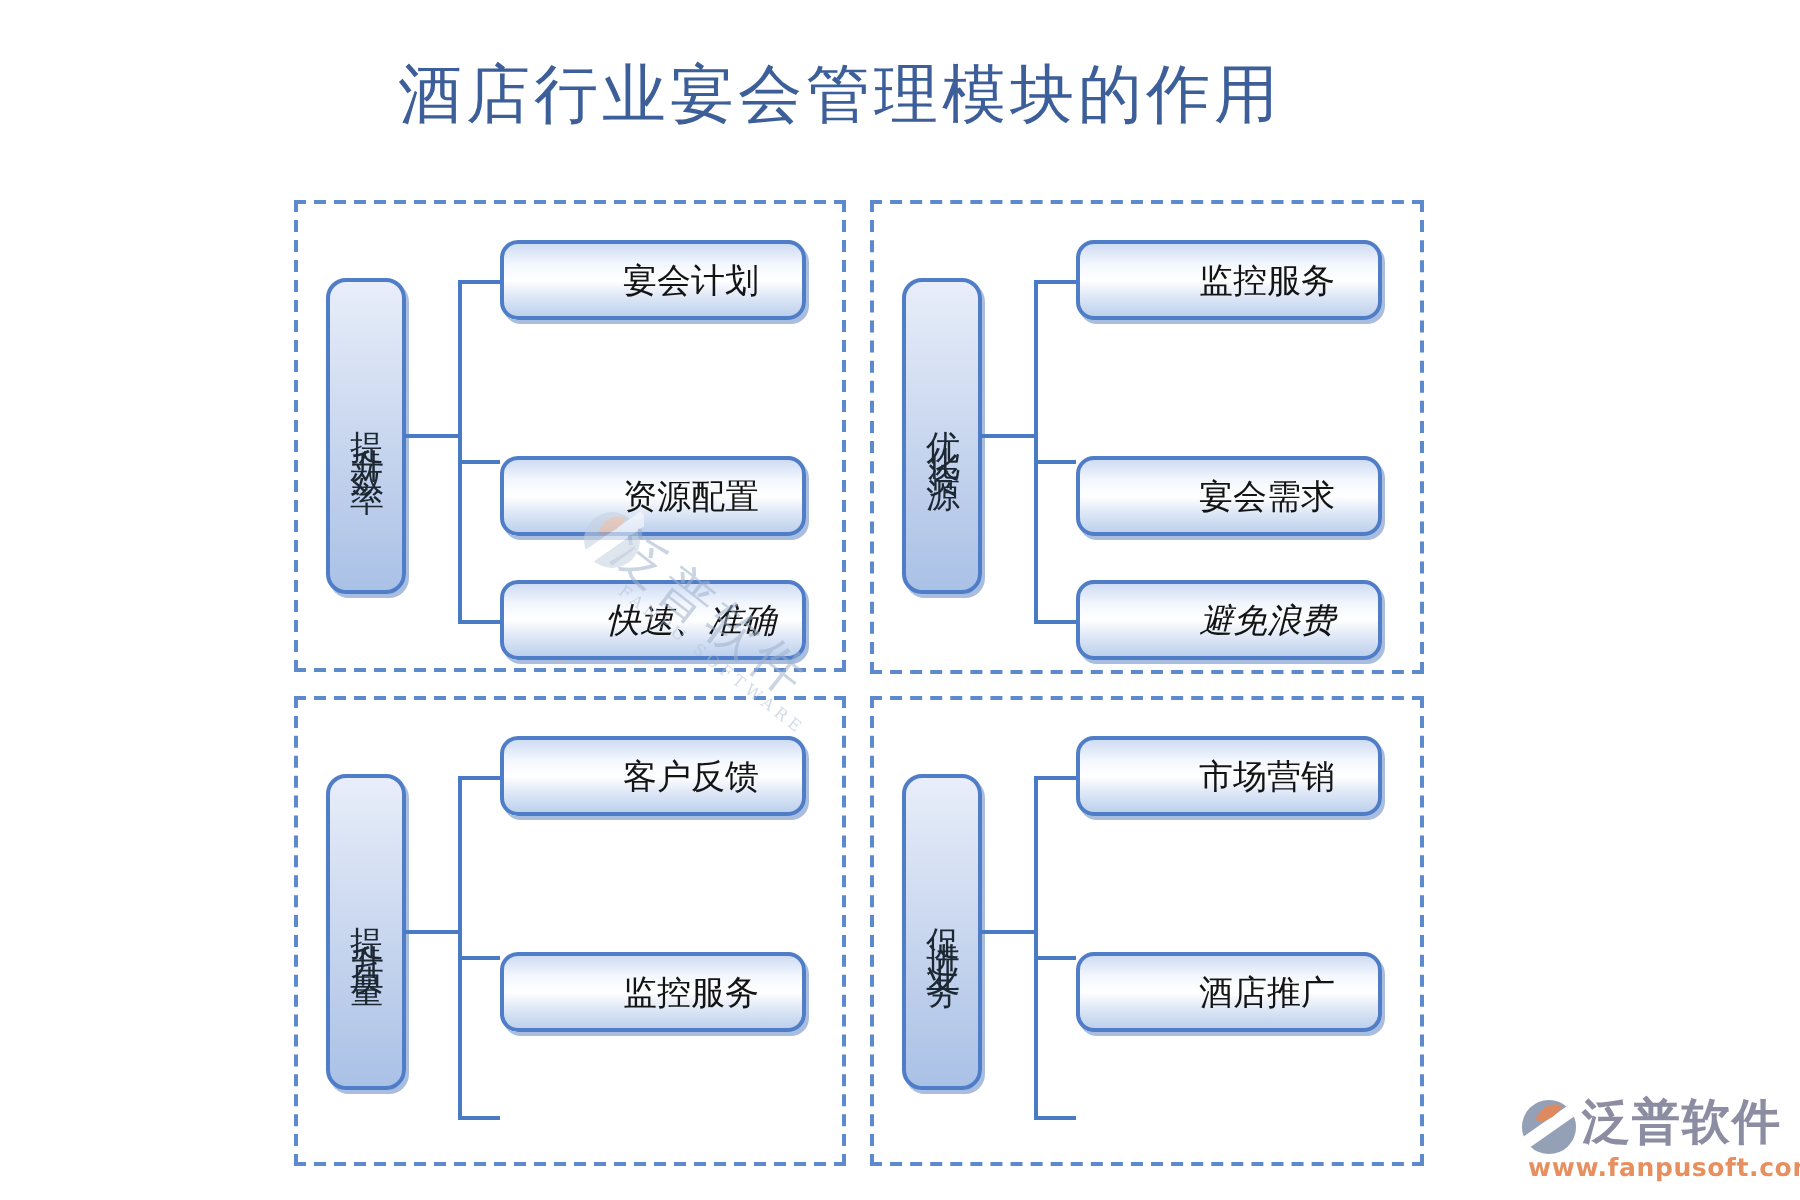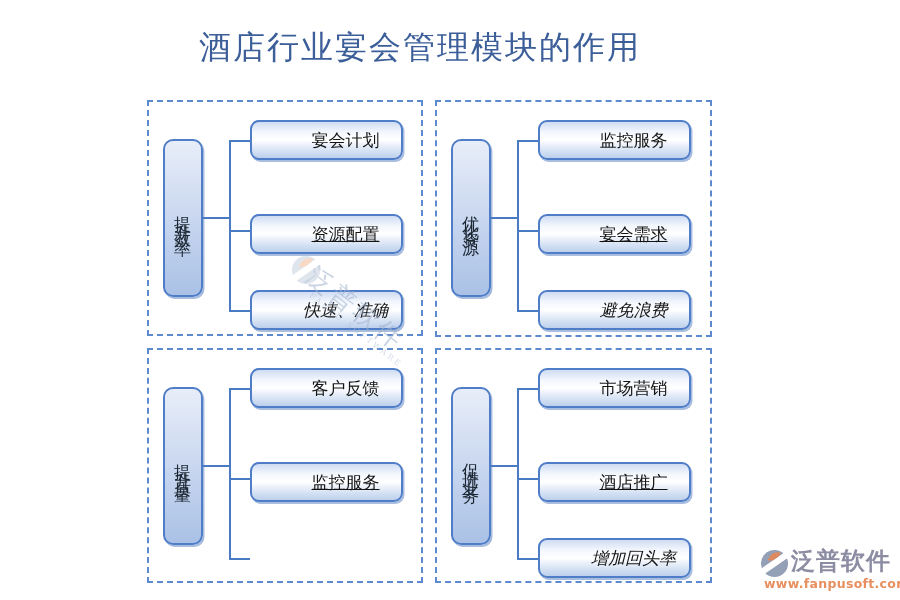--- a/index.html
+++ b/index.html
@@ -35,21 +35,21 @@
     font-size:17px;letter-spacing:8px;color:#1c2732;line-height:40px;
   }
   .node{
     position:absolute;left:101px;width:153px;height:40px;box-sizing:border-box;
     border:2px solid var(--accent);border-radius:9px;
     background:linear-gradient(180deg,#cfdcf3 0%,#f3f7fd 28%,#ffffff 50%,#dce6f6 75%,#bdd0ec 100%);
     box-shadow:1.5px 2px 0 #a9bedf;
     display:flex;align-items:center;justify-content:center;
     font-size:17px;color:#141414;white-space:nowrap;padding-left:38px;
   }
-  .n1{top:18px;} .n2{top:112px;text-decoration:underline;} .n3{top:188px;font-style:italic;}
+  .n1{top:18px;} .n2{top:126px;} .n3{top:188px;font-style:italic;}
 
   .line{position:absolute;background:var(--line);}
   .trunk{left:80px;top:38px;width:1.5px;height:171px;}
   .stub{height:1.5px;width:21px;left:80px;}
   .s1{top:38px;} .s2{top:128px;} .s3{top:208px;}
   .llink{height:1.5px;width:27px;left:53px;top:115px;}
 
   .wm{position:absolute;left:290px;top:254px;width:150px;height:120px;pointer-events:none;opacity:0.55;}
   .wm-rot{
     position:absolute;left:28px;top:8px;transform:rotate(38deg);transform-origin:left top;
@@ -112,21 +112,20 @@
 
   <div class="panel p4">
     <div class="vlabel">促进业务</div>
     <div class="line llink"></div>
     <div class="line trunk"></div>
     <div class="line stub s1"></div>
     <div class="line stub s2"></div>
     <div class="line stub s3"></div>
     <div class="node n1">市场营销</div>
     <div class="node n2">酒店推广</div>
-    <div class="node n3">增加回头率</div>
   </div>
 
   <div class="wm">
     <svg width="32" height="32" viewBox="0 0 32 32">
       <circle cx="16" cy="16" r="14" fill="#c6d1e0"></circle>
       <rect x="-4" y="12.5" width="40" height="7" fill="#ffffff" transform="rotate(-35 16 16)"></rect>
       <path d="M9 12 Q14 2 23 5 Q19 12 11 13.5 Z" fill="#f2bb97"></path>
     </svg>
     <div class="wm-rot">
       <div>泛普软件</div>

